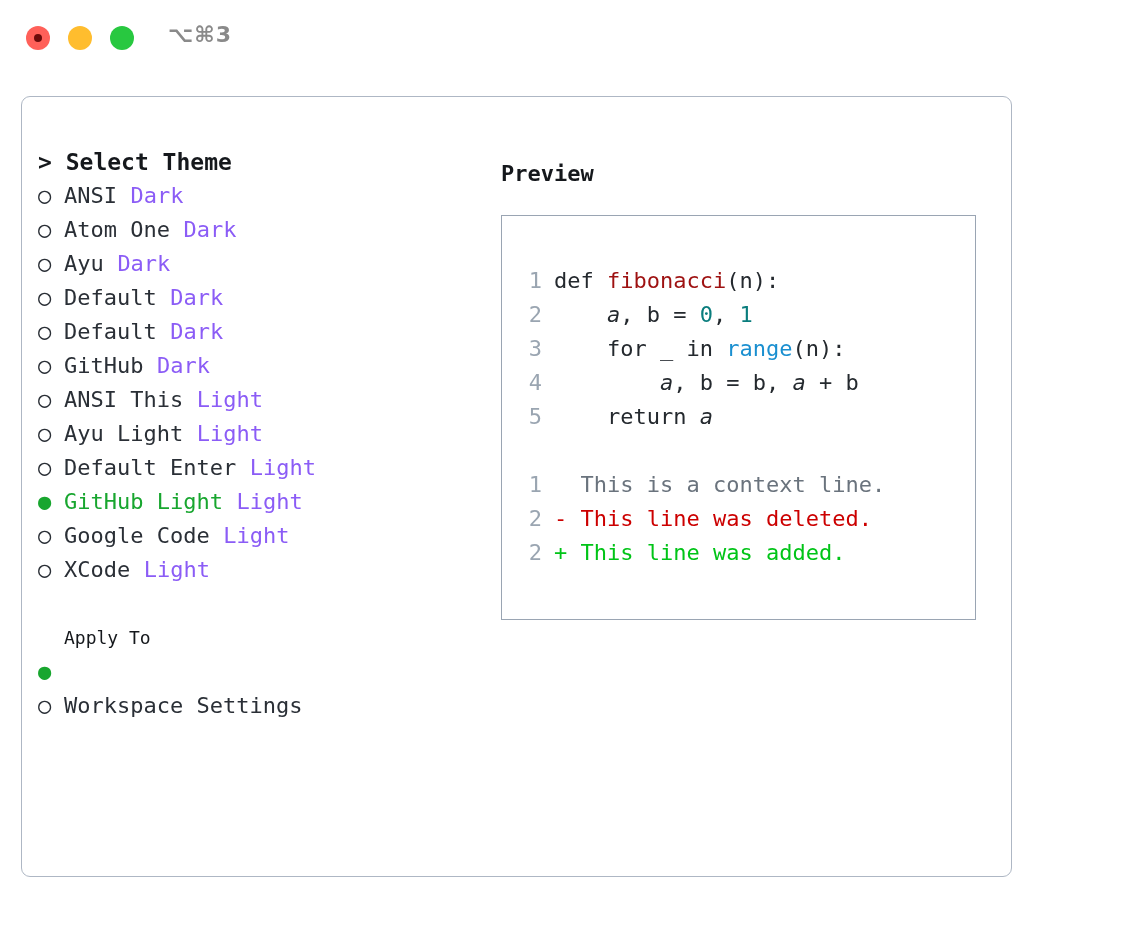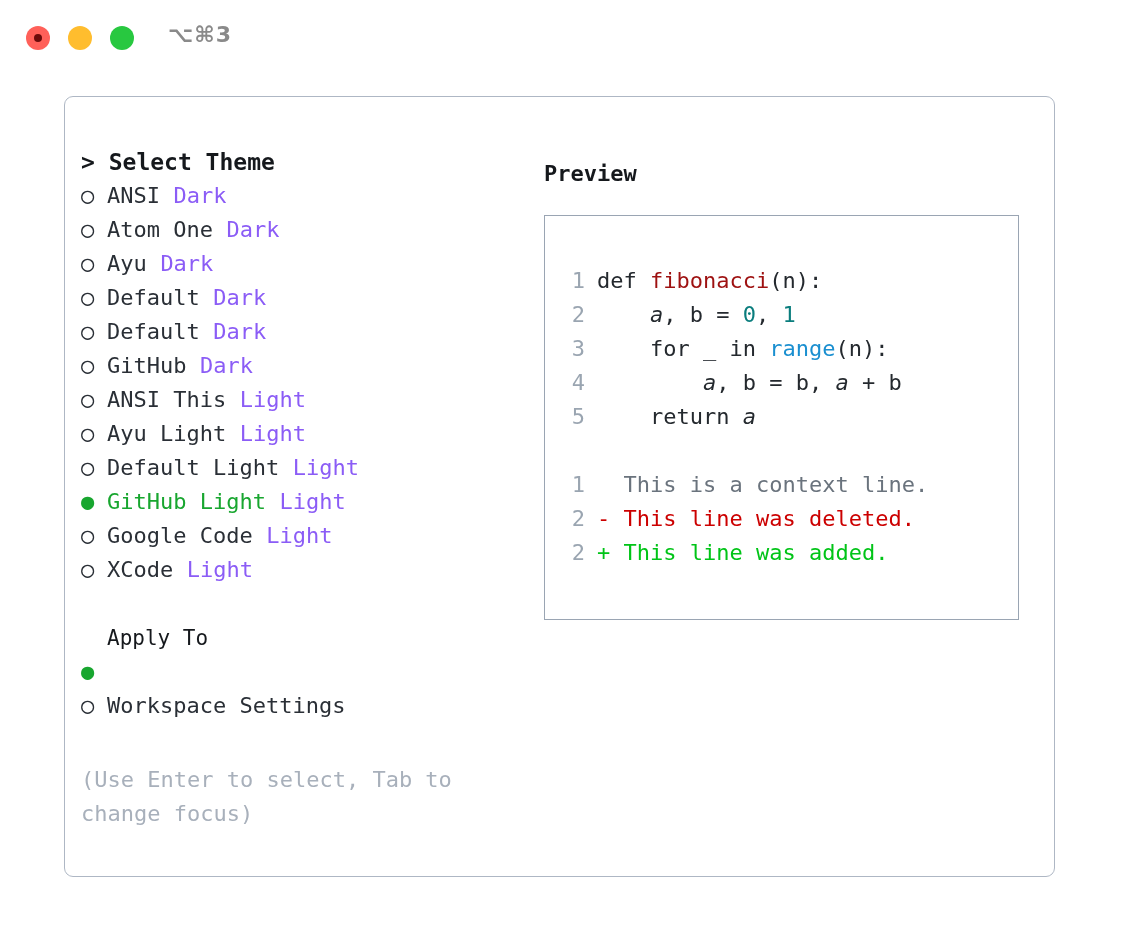--- a/index.html
+++ b/index.html
@@ -68,21 +68,20 @@
   
   .panel {
     position: absolute;
     left: 21px; top: 96px;
     width: 991px;
     height: 781px;
     border: 1.6px solid #aeb7c4;
     border-radius: 9px;
     background: #ffffff;
     box-sizing: border-box;
-    margin-left: 43px;
   }
 
   
   .left-col {
     position: absolute;
     left: 16px; top: 48px;
     width: 450px;
   }
   .section-head {
     font-size: 23px;
@@ -108,21 +107,21 @@
   }
   .theme-row.selected .bullet { color: #18a62f; }
   .theme-name { color: #2a2f36; }
   .theme-row.selected .theme-name { color: #18a62f; }
   .theme-variant {
     color: #8b5cf6;
     margin-left: 0.62em;
   }
 
   .apply-head {
-    font-size: 21px;
+    font-size: 18px;
     color: #15181c;
     line-height: 34px;
     margin-top: 34px;
     padding-left: 26px;
     white-space: pre;
   }
   .apply-row {
     display: flex;
     align-items: baseline;
     line-height: 34px;
@@ -212,33 +211,32 @@
       <div class="section-head">&gt; Select Theme</div>
       <div class="theme-list" id="theme-list">
           <div class="theme-row"><span class="bullet">○</span><span class="theme-name">ANSI</span><span class="theme-variant">Dark</span></div>
           <div class="theme-row"><span class="bullet">○</span><span class="theme-name">Atom One</span><span class="theme-variant">Dark</span></div>
           <div class="theme-row"><span class="bullet">○</span><span class="theme-name">Ayu</span><span class="theme-variant">Dark</span></div>
           <div class="theme-row"><span class="bullet">○</span><span class="theme-name">Default</span><span class="theme-variant">Dark</span></div>
           <div class="theme-row"><span class="bullet">○</span><span class="theme-name">Default</span><span class="theme-variant">Dark</span></div>
           <div class="theme-row"><span class="bullet">○</span><span class="theme-name">GitHub</span><span class="theme-variant">Dark</span></div>
           <div class="theme-row"><span class="bullet">○</span><span class="theme-name">ANSI This</span><span class="theme-variant">Light</span></div>
           <div class="theme-row"><span class="bullet">○</span><span class="theme-name">Ayu Light</span><span class="theme-variant">Light</span></div>
-          <div class="theme-row"><span class="bullet">○</span><span class="theme-name">Default Light</span><span class="theme-variant">Light</span></div>
+          <div class="theme-row"><span class="bullet">○</span><span class="theme-name">Default Enter</span><span class="theme-variant">Light</span></div>
           <div class="theme-row selected"><span class="bullet">●</span><span class="theme-name">GitHub Light</span><span class="theme-variant">Light</span></div>
           <div class="theme-row"><span class="bullet">○</span><span class="theme-name">Google Code</span><span class="theme-variant">Light</span></div>
           <div class="theme-row"><span class="bullet">○</span><span class="theme-name">XCode</span><span class="theme-variant">Light</span></div>
         </div>
 
       <div class="apply-head">Apply To</div>
       <div id="apply-list">
           <div class="apply-row selected"><span class="bullet">●</span></div>
           <div class="apply-row"><span class="bullet">○</span><span class="label">Workspace Settings</span></div>
         </div>
 
-      <div class="hint">(Use Enter to select, Tab to change focus)</div>
     </div>
 
     <div class="right-col">
       <div class="preview-title">Preview</div>
       <div class="preview-box">
         <div class="code" id="preview-code"><div class="code-line"><span class="ln">1</span><span><span class="tok-plain">def </span><span class="tok-func">fibonacci</span><span class="tok-plain">(n):</span></span></div><div class="code-line"><span class="ln">2</span><span><span class="tok-plain">    </span><span class="tok-ident">a</span><span class="tok-plain">, b = </span><span class="tok-num">0</span><span class="tok-plain">, </span><span class="tok-num">1</span></span></div><div class="code-line"><span class="ln">3</span><span><span class="tok-plain">    for _ in </span><span class="tok-builtin">range</span><span class="tok-plain">(n):</span></span></div><div class="code-line"><span class="ln">4</span><span><span class="tok-plain">        </span><span class="tok-ident">a</span><span class="tok-plain">, b = b, </span><span class="tok-ident">a</span><span class="tok-plain"> + b</span></span></div><div class="code-line"><span class="ln">5</span><span><span class="tok-plain">    return </span><span class="tok-ident">a</span></span></div><div class="blank-line"></div><div class="code-line diff-ctx"><span class="ln">1</span><span> </span><span> This is a context line.</span></div><div class="code-line diff-del"><span class="ln">2</span><span>-</span><span> This line was deleted.</span></div><div class="code-line diff-add"><span class="ln">2</span><span>+</span><span> This line was added.</span></div></div>
       </div>
     </div>
 
   </div>

